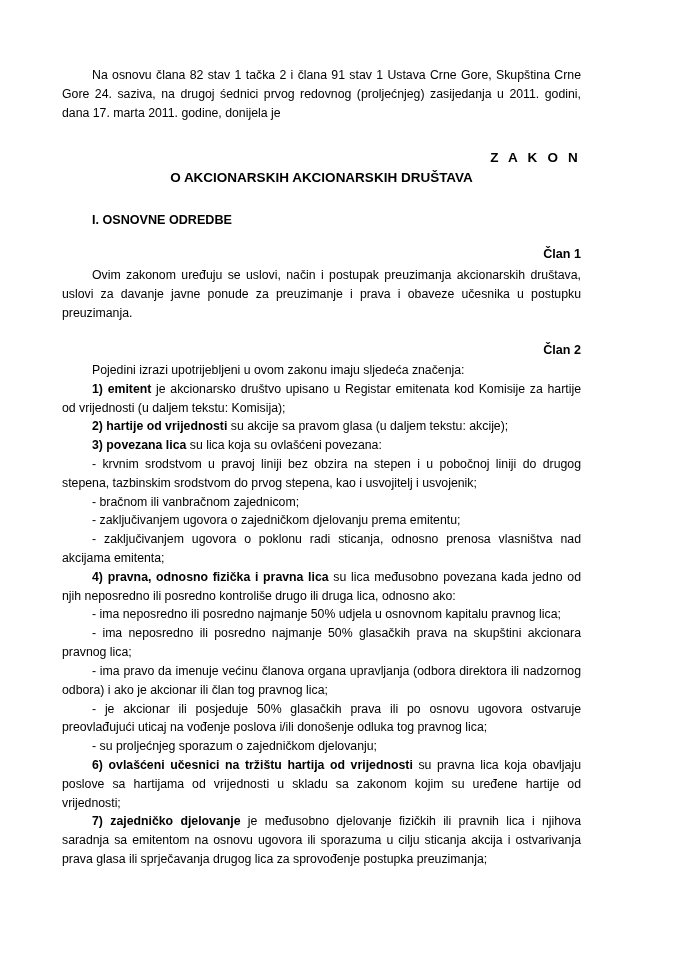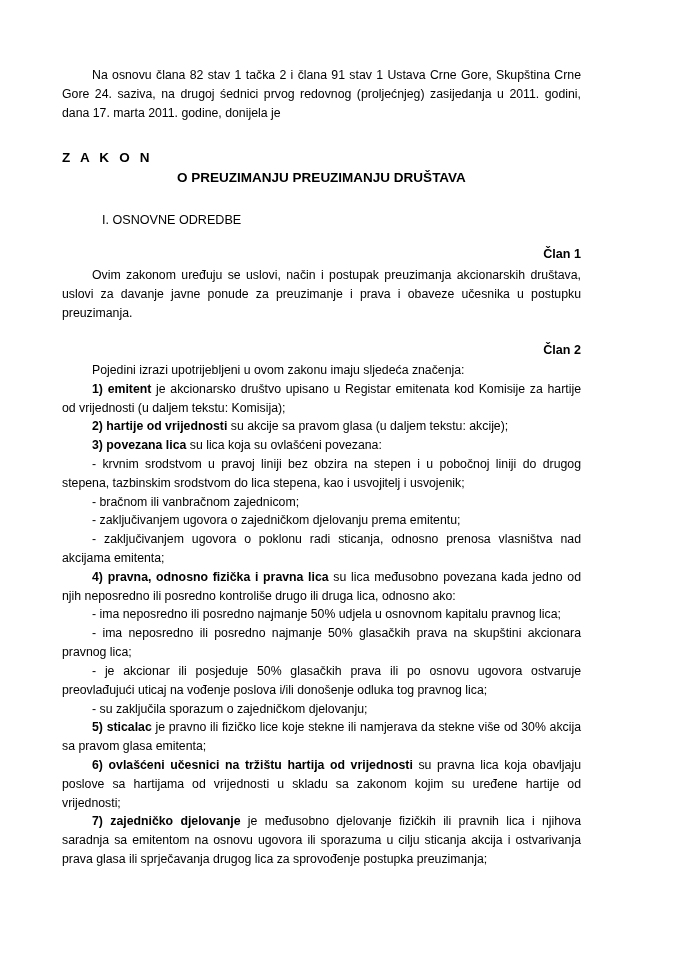--- a/index.html
+++ b/index.html
@@ -27,57 +27,57 @@
     text-align: justify;
     margin: 0 0 0 0;
   }
   .indent {
     text-indent: 30px;
   }
   .gap-md { margin-top: 20px; }
   .gap-lg { margin-top: 28px; }
 
   .title-main {
-    text-align: left;
+    text-align: right;
     font-size: 13.5px;
     font-weight: bold;
     letter-spacing: 3.2px;
     margin: 0;
   }
   .title-sub {
     text-align: center;
     font-size: 13.5px;
     font-weight: bold;
     margin: 5px 0 0 0;
   }
   .section-heading {
     font-size: 12.6px;
-    font-weight: normal;
-    margin: 0 0 0 40px;
+    font-weight: bold;
+    margin: 0 0 0 30px;
   }
   .article-heading {
     text-align: right;
     font-size: 12.6px;
     font-weight: bold;
     margin: 0;
   }
   .bold { font-weight: bold; }
   .item { text-indent: 30px; }
   .dash { text-indent: 30px; }
 </style>
 </head>
 <body>
 
 <div class="page">
 
   <p class="para indent">Na osnovu člana 82 stav 1 tačka 2 i člana 91 stav 1 Ustava Crne Gore, Skupština Crne Gore 24. saziva, na drugoj śednici prvog redovnog (proljećnjeg) zasijedanja u 2011. godini, dana 17. marta  2011. godine, donijela je</p>
 
   <div class="gap-lg"></div>
   <h1 class="title-main">Z A K O N</h1>
-  <h2 class="title-sub">O PREUZIMANJU PREUZIMANJU DRUŠTAVA</h2>
+  <h2 class="title-sub">O AKCIONARSKIH AKCIONARSKIH DRUŠTAVA</h2>
 
   <div class="gap-lg"></div>
   <p class="section-heading">I. OSNOVNE ODREDBE</p>
 
   <div class="gap-md"></div>
   <p class="article-heading">Član 1</p>
   <div style="height:5px"></div>
   <p class="para indent">Ovim zakonom uređuju se uslovi, način i postupak preuzimanja akcionarskih društava, uslovi za davanje javne ponude za preuzimanje i prava i obaveze učesnika u postupku preuzimanja.</p>
 
   <div class="gap-md"></div>
@@ -96,41 +96,37 @@
     <span class="bold">hartije od vrijednosti</span>
     <span>su akcije sa pravom glasa (u daljem tekstu: akcije);</span>
   </p>
 
   <p class="para item">
     <span class="bold">3)</span>
     <span class="bold">povezana lica</span>
     <span>su lica koja su ovlašćeni povezana:</span>
   </p>
 
-  <p class="para dash">- krvnim srodstvom u pravoj liniji bez obzira na stepen i u pobočnoj liniji do drugog stepena, tazbinskim srodstvom do lica stepena, kao i usvojitelj i usvojenik;</p>
+  <p class="para dash">- krvnim srodstvom u pravoj liniji bez obzira na stepen i u pobočnoj liniji do drugog stepena, tazbinskim srodstvom do prvog stepena, kao i usvojitelj i usvojenik;</p>
   <p class="para dash">- bračnom ili vanbračnom zajednicom;</p>
   <p class="para dash">- zaključivanjem ugovora o zajedničkom djelovanju prema emitentu;</p>
   <p class="para dash">- zaključivanjem ugovora o poklonu radi sticanja, odnosno prenosa vlasništva nad akcijama emitenta;</p>
 
   <p class="para item">
     <span class="bold">4)</span>
     <span class="bold">pravna, odnosno fizička i pravna lica</span>
     <span>su lica međusobno povezana kada jedno od njih neposredno ili posredno kontroliše drugo ili druga lica, odnosno ako:</span>
   </p>
 
   <p class="para dash">- ima neposredno ili posredno najmanje 50% udjela u osnovnom kapitalu pravnog lica;</p>
   <p class="para dash">- ima neposredno ili posredno najmanje 50% glasačkih prava na skupštini akcionara pravnog lica;</p>
+  <p class="para dash">- ima pravo da imenuje većinu članova organa upravljanja (odbora direktora ili nadzornog odbora) i ako je akcionar ili član tog pravnog lica;</p>
   <p class="para dash">- je akcionar ili posjeduje 50% glasačkih prava ili po osnovu ugovora ostvaruje preovlađujući uticaj na vođenje poslova i/ili donošenje odluka tog pravnog lica;</p>
-  <p class="para dash">- su zaključila sporazum o zajedničkom djelovanju;</p>
+  <p class="para dash">- su proljećnjeg sporazum o zajedničkom djelovanju;</p>
 
-  <p class="para item">
-    <span class="bold">5)</span>
-    <span class="bold">sticalac</span>
-    <span>je pravno ili fizičko lice koje stekne ili namjerava da stekne više od 30% akcija sa pravom glasa emitenta;</span>
-  </p>
 
   <p class="para item">
     <span class="bold">6)</span>
     <span class="bold">ovlašćeni učesnici na tržištu hartija od vrijednosti</span>
     <span>su pravna lica koja obavljaju poslove sa hartijama od vrijednosti u skladu sa zakonom kojim su uređene hartije od vrijednosti;</span>
   </p>
 
   <p class="para item">
     <span class="bold">7)</span>
     <span class="bold">zajedničko djelovanje</span>

